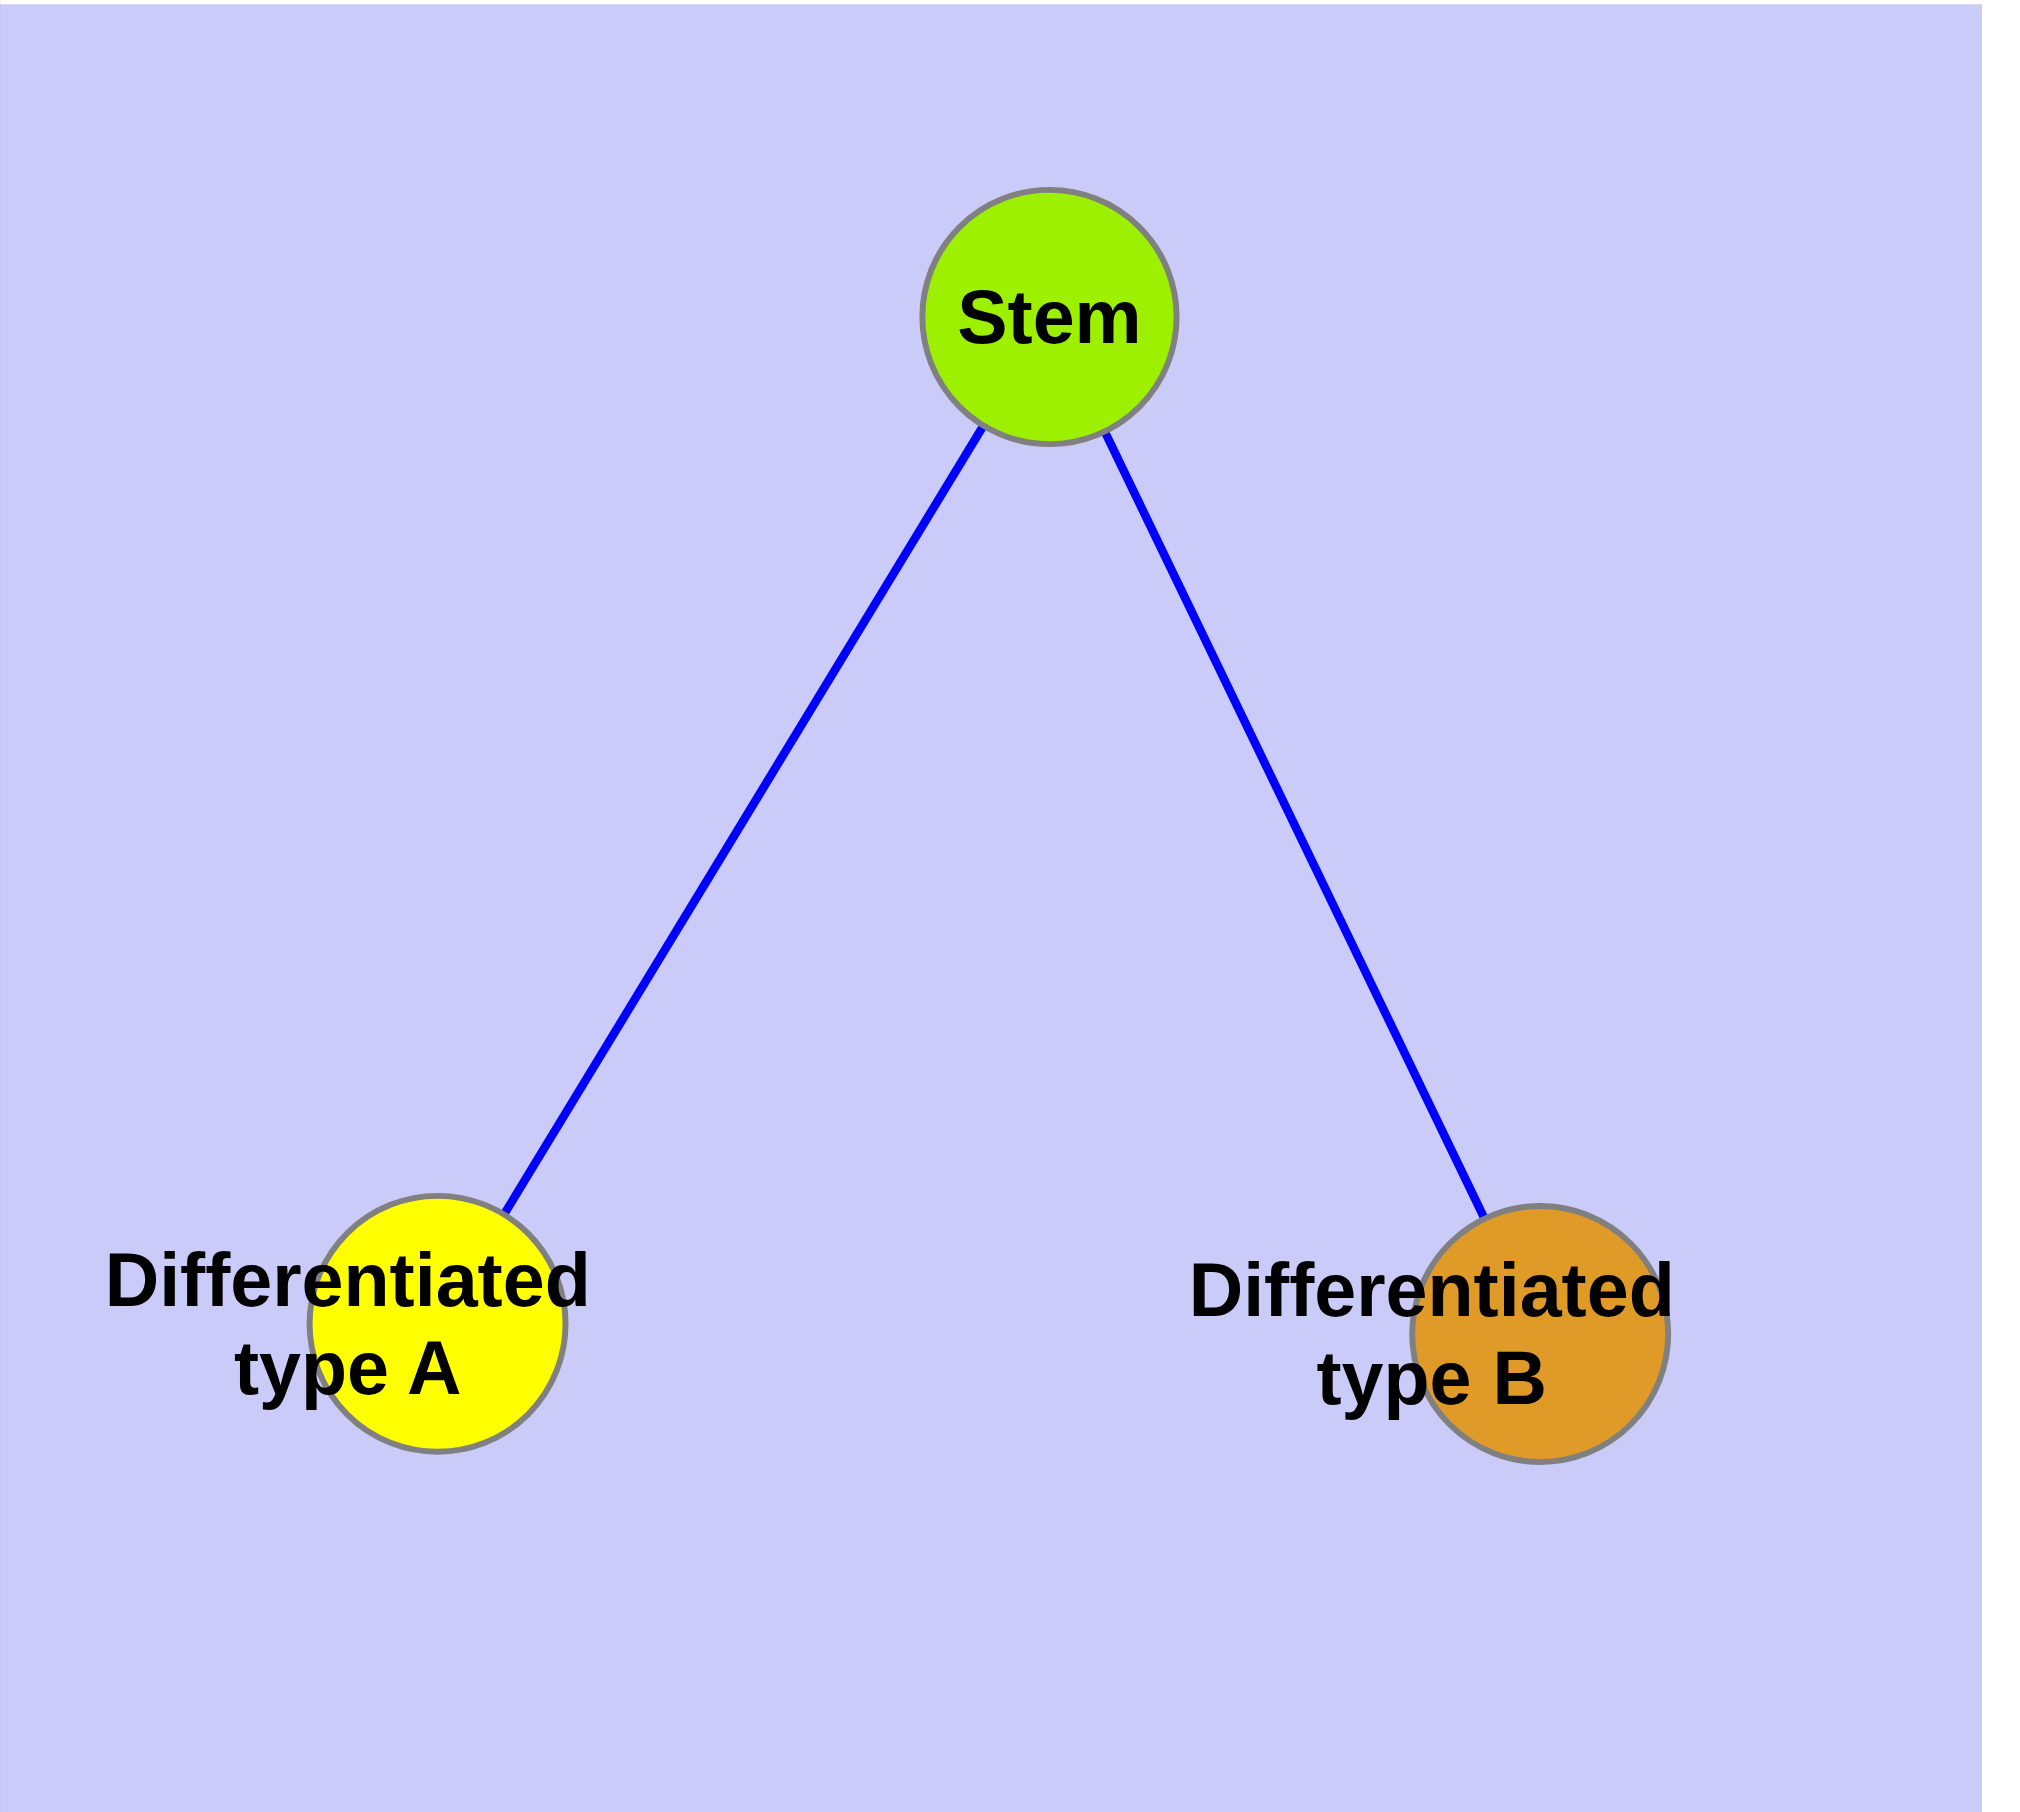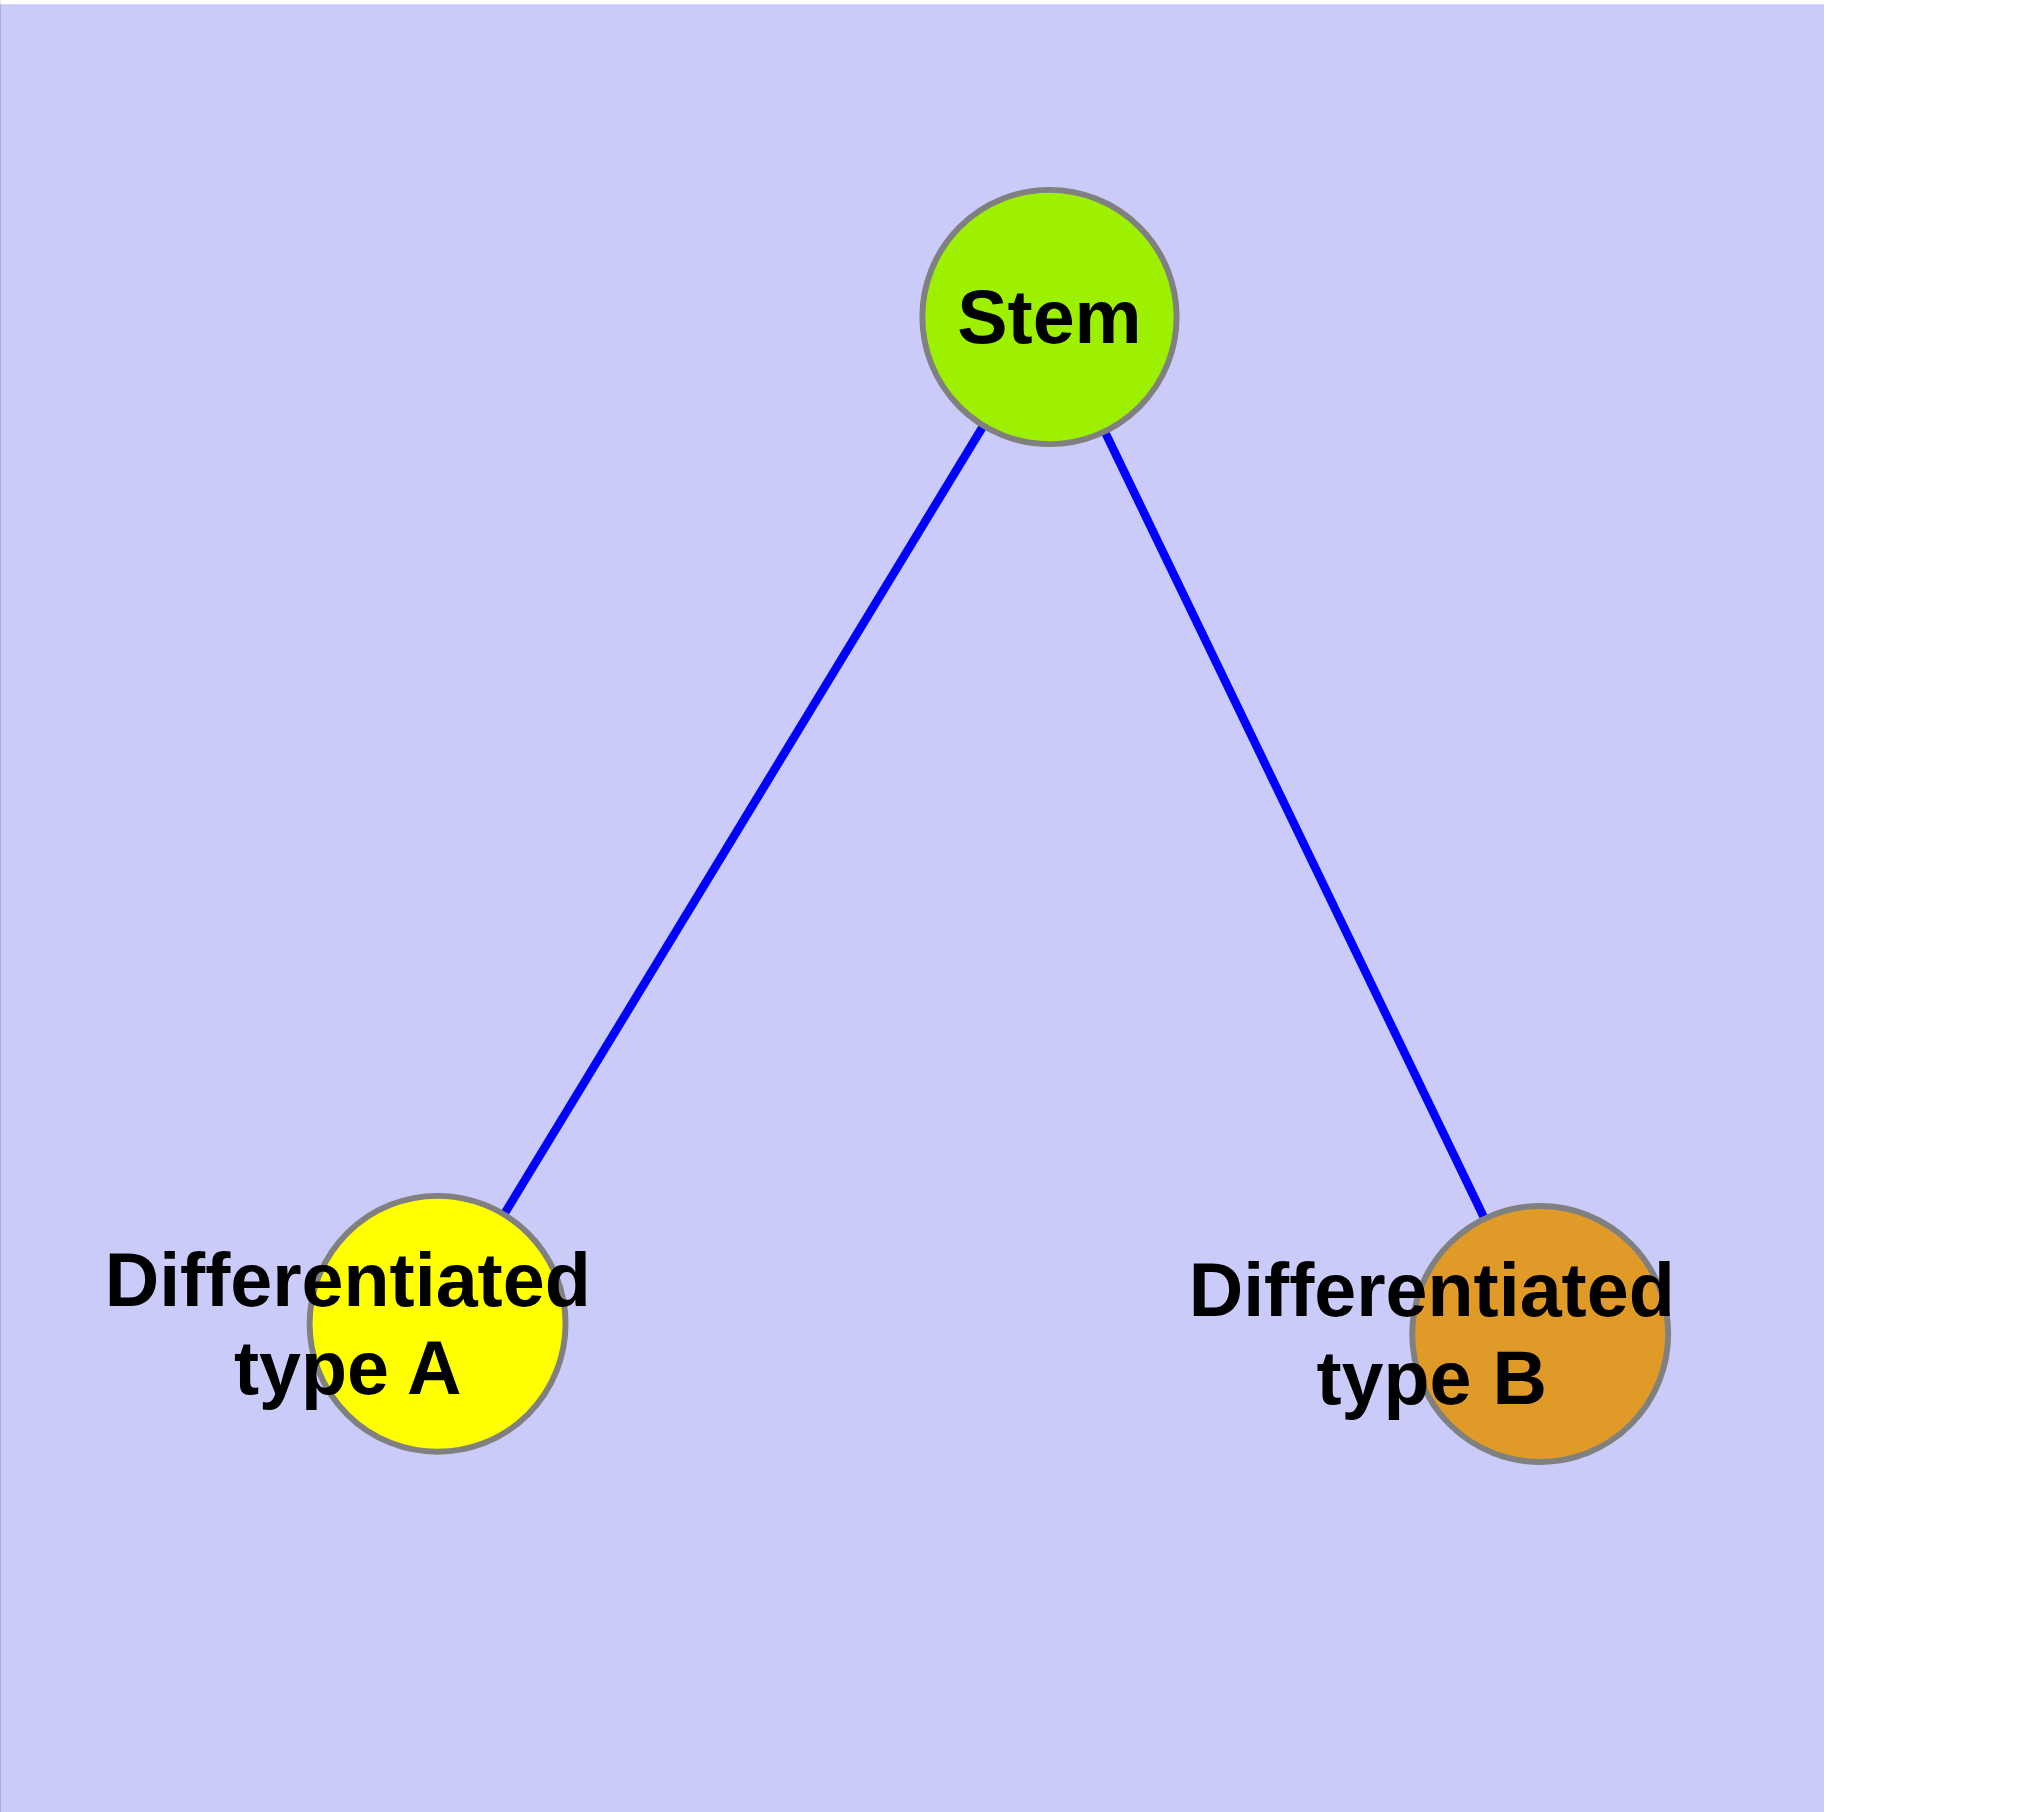--- a/index.html
+++ b/index.html
@@ -2,23 +2,23 @@
 <html style="font-size:13.6px"><head>
 <meta charset="utf-8">
 <style>
   html, body {
     margin: 0;
     padding: 0;
     background: #ffffff;
   }
   #canvas {
     position: relative;
-    width: 1824px;
+    width: 1982px;
     height: 1812px;
-    background: #15803d;
+    background: #c4b5fd;
     overflow: hidden;
     font-family: "Liberation Sans", sans-serif;
   }
   #graph-svg {
     position: absolute;
     left: 0;
     top: 0;
     width: 2021px;
     height: 1812px;
     display: block;

